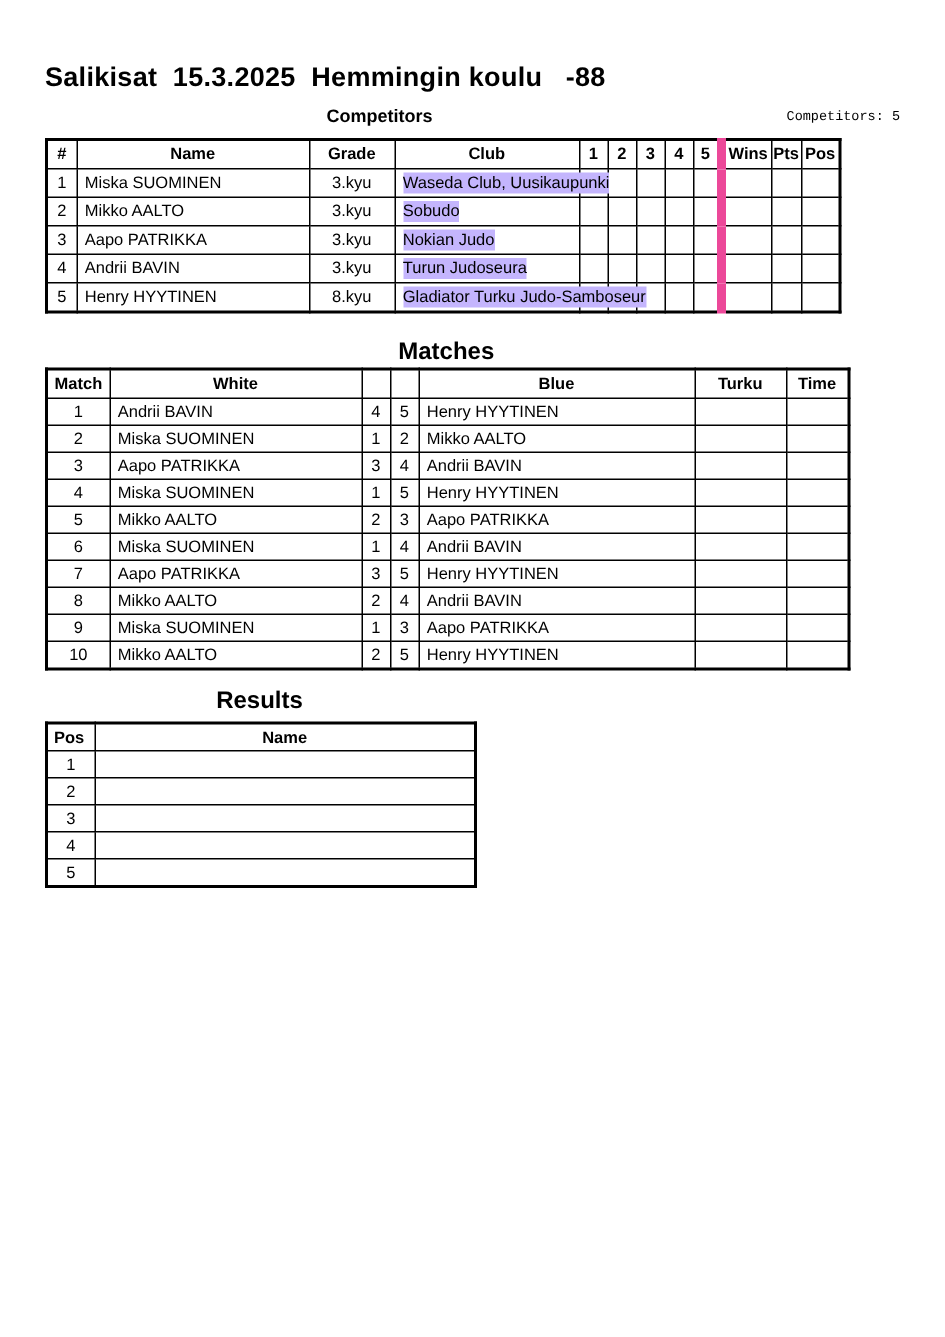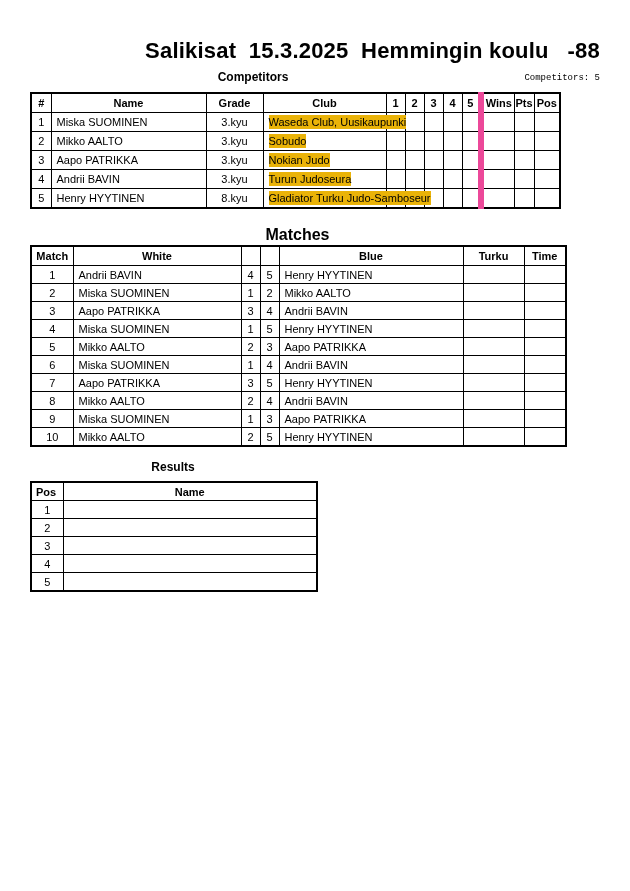--- a/index.html
+++ b/index.html
@@ -3,21 +3,21 @@
 <meta charset="utf-8">
 <style>
   html, body { margin: 0; padding: 0; background: #fff; }
   .page {
     width: 630px; height: 891px; background: #fff; color: #000;
     font-family: "Liberation Sans", sans-serif;
     position: relative; box-sizing: border-box;
     padding: 40px 30px 0 30px; overflow: hidden;
   }
   .doc-title {
-    font-size: 22px; font-weight: bold; text-align: right;
+    font-size: 18px; font-weight: bold; text-align: left;
     white-space: pre; letter-spacing: 0.2px; line-height: 22px;
   }
   .comp-head { position: relative; height: 15px; margin-top: 8px; }
   .comp-title {
     position: absolute; left: 223px; transform: translateX(-50%);
     top: 0; font-size: 12px; font-weight: bold;
   }
   .comp-count { position: absolute; right: 0; top: 3px; font-size: 9px; font-family: Liberation Mono, monospace; }
 
   table { border-collapse: collapse; table-layout: fixed; border: 2px solid #000; }
@@ -27,34 +27,34 @@
   }
   th { font-weight: bold; text-align: center; }
   .c { text-align: center; }
   .l { text-align: left; padding-left: 5px; }
   .bl2 { border-left: 6px solid #ec4899; }
 
   .competitors-table { width: 529px; margin-top: 7px; }
   .competitors-table th, .competitors-table td { height: 18px; }
   .club { position: relative; }
   .club-text {
-    white-space: nowrap; background: #eab308; position: relative;
+    white-space: nowrap; background: #c4b5fd; position: relative;
     display: inline-block; line-height: 14px;
   }
 
   .matches-title {
     width: 535px; text-align: center; font-size: 16px; font-weight: bold;
     margin-top: 18px; margin-bottom: 3px; line-height: 15px;
   }
   .matches-table { width: 535px; padding-left: 36px; }
   .matches-table th { height: 18px; }
   .matches-table td { height: 17px; }
 
   .results-title {
-    width: 286px; text-align: center; font-size: 12px; font-weight: bold;
+    width: 286px; text-align: center; font-size: 16px; font-weight: bold;
     margin-top: 13px; margin-bottom: 6px; line-height: 15px;
   }
   .results-table { width: 286px; }
   .results-table th, .results-table td { height: 17px; }
   .results-table th.pos-h { text-align: left; padding-left: 4px; }
 </style>
 </head>
 <body>
 
 <div class="page">

